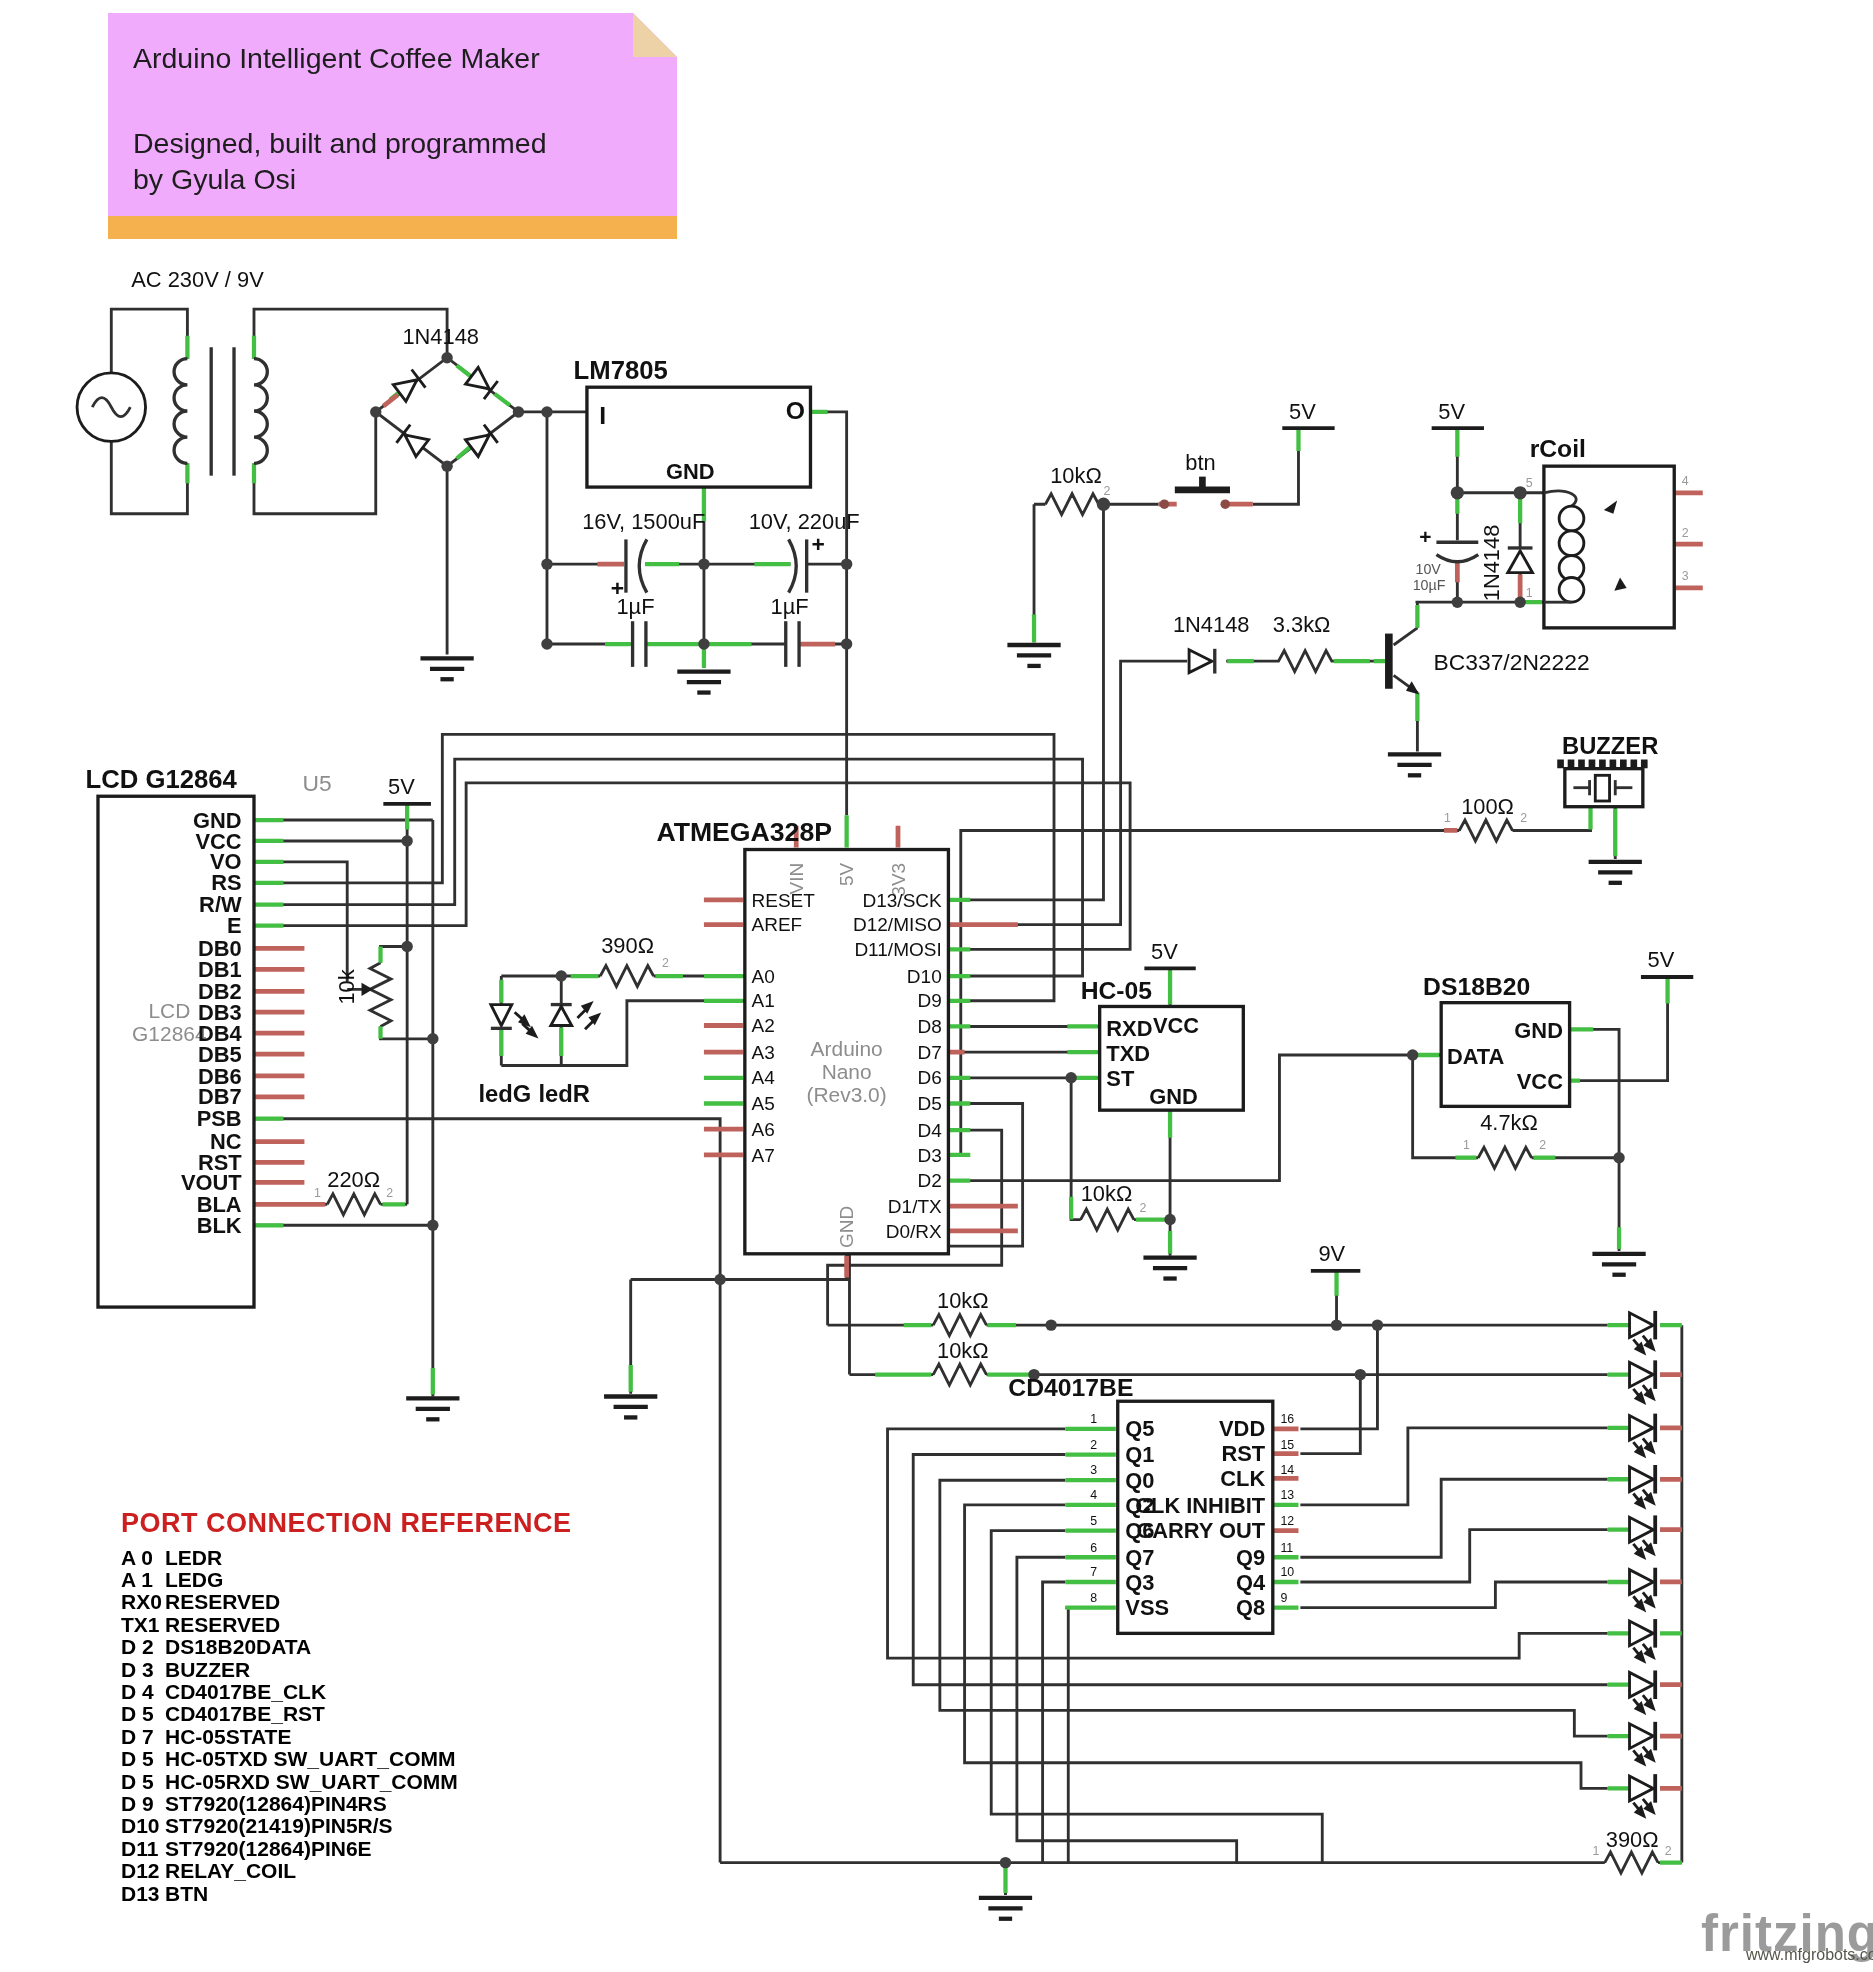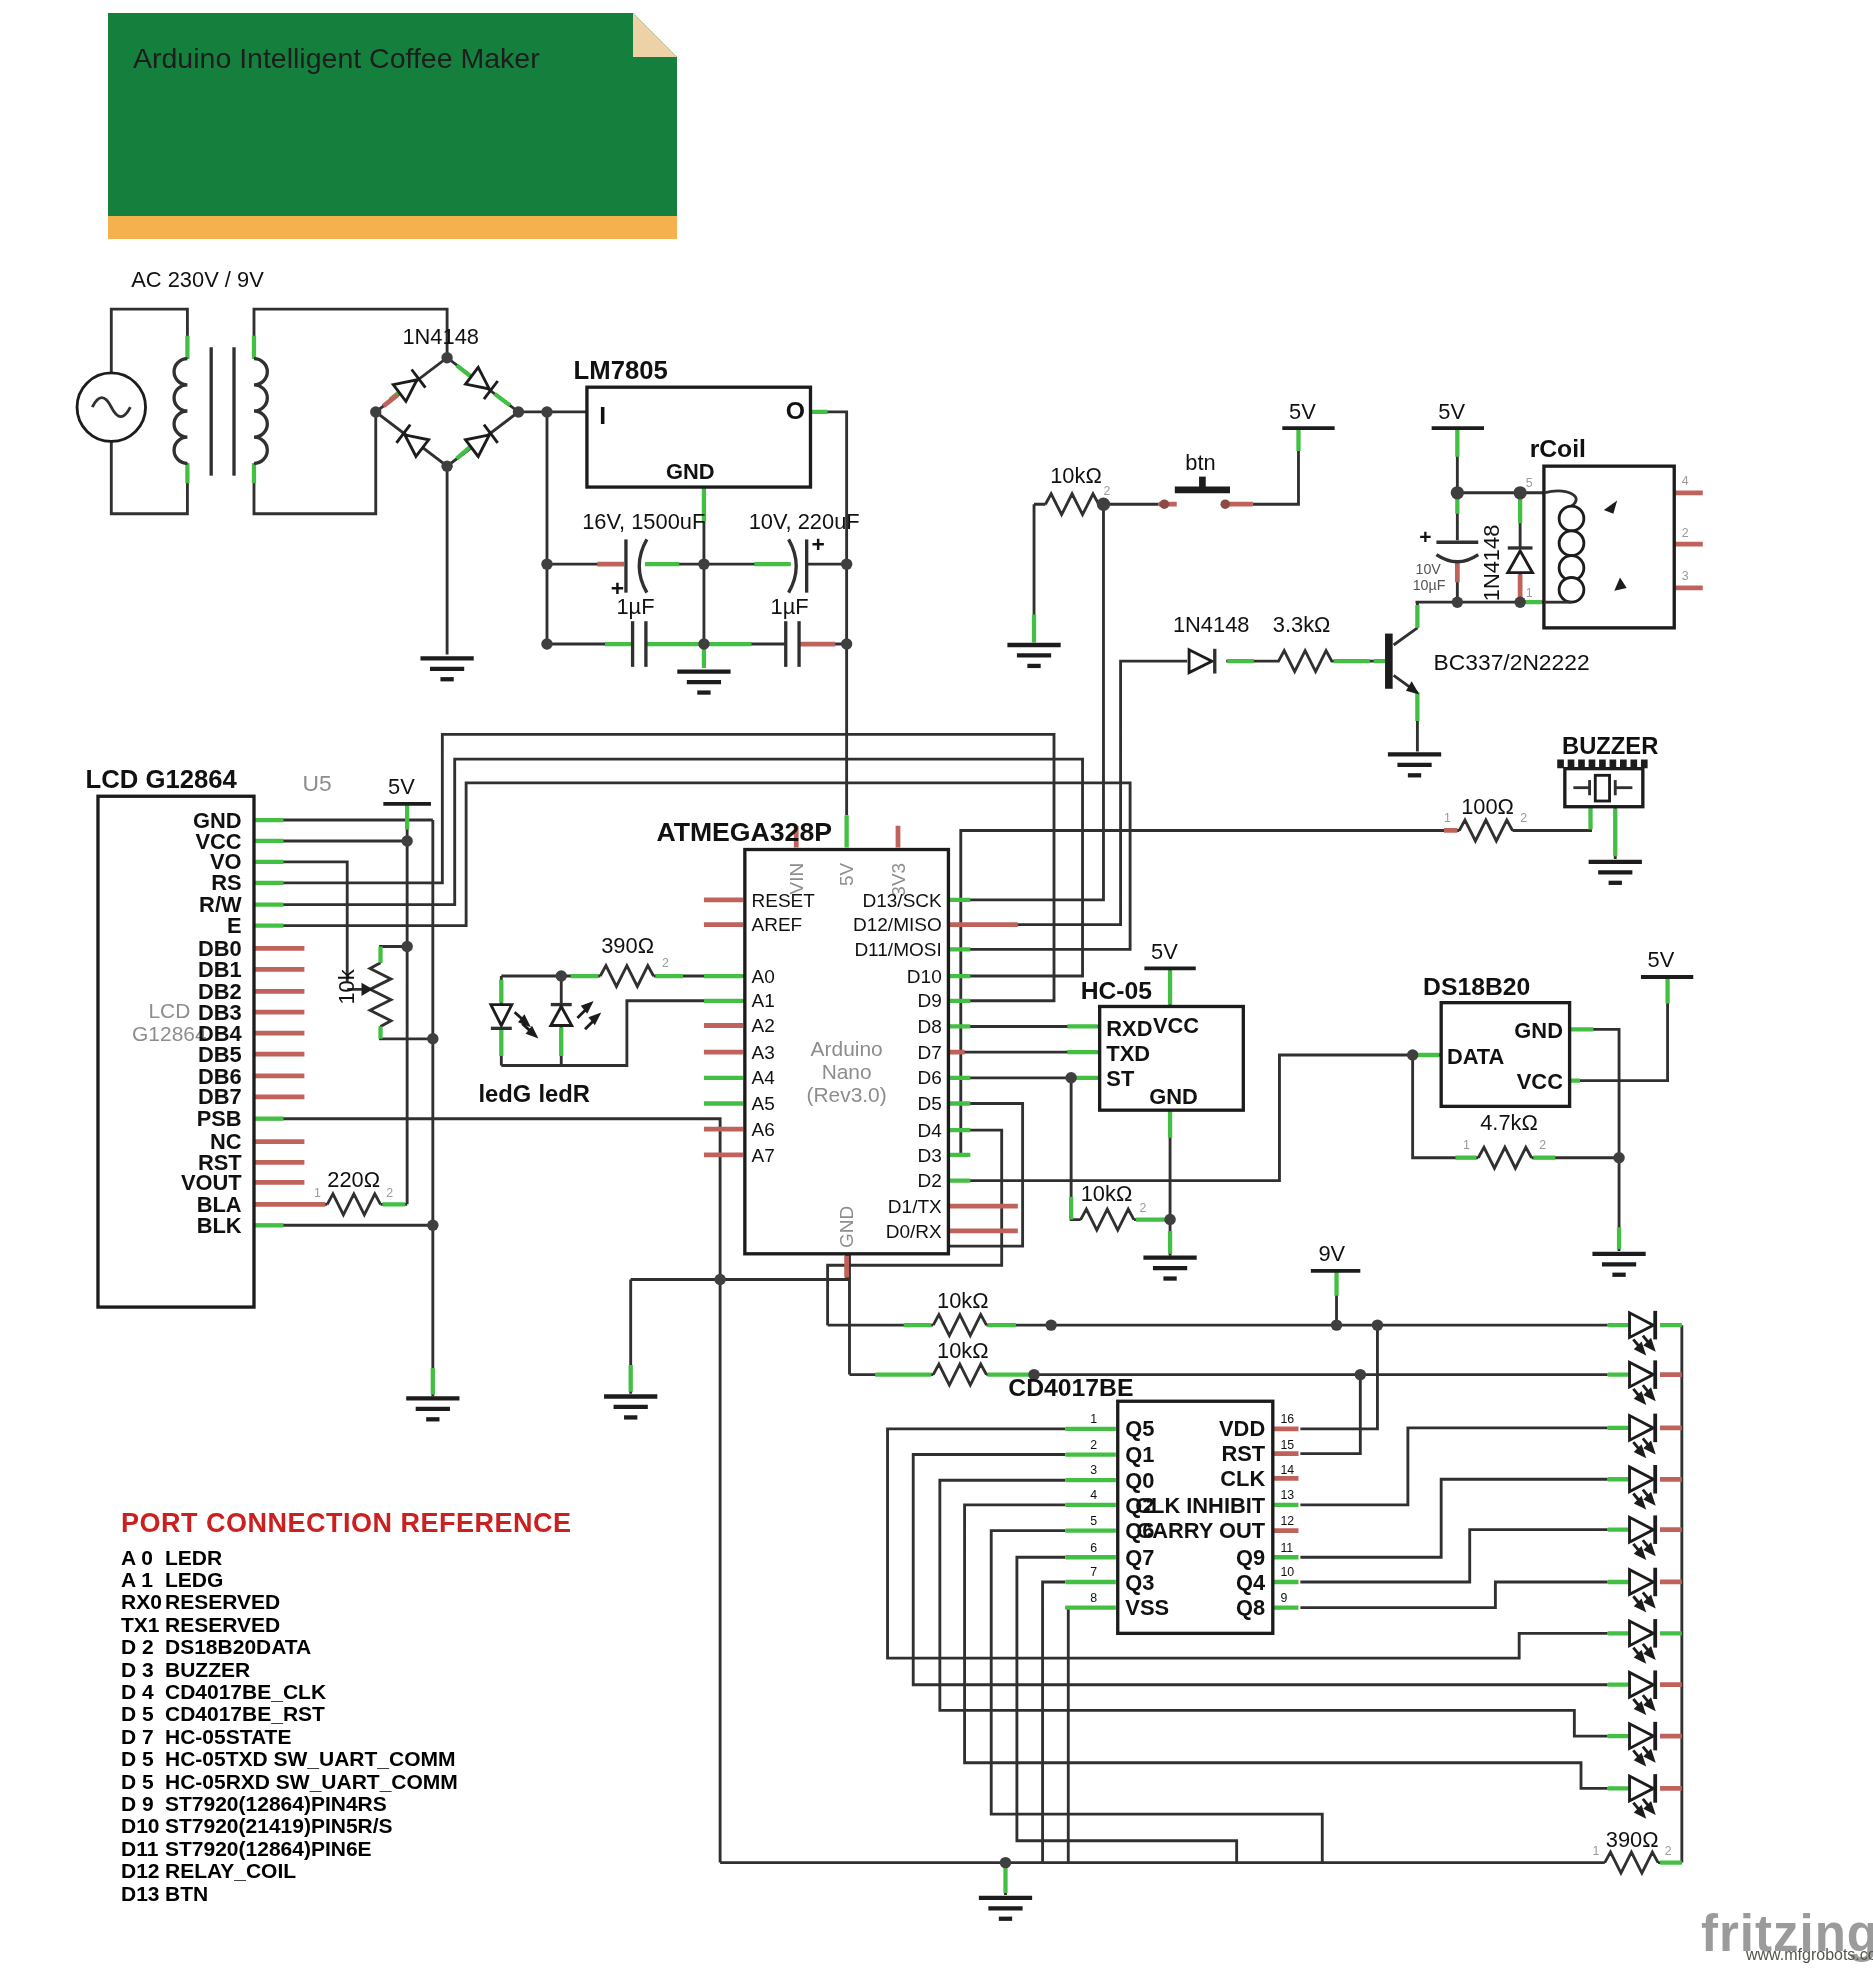--- a/index.html
+++ b/index.html
@@ -13,21 +13,21 @@
   .bx{stroke:#1c1c1c;stroke-width:3.5;fill:#ffffff;}
   .sym{stroke:#1c1c1c;stroke-width:3;fill:#ffffff;}
   .j{fill:#3f3f3f;stroke:none;}
   .lbl{font-size:26px;font-weight:bold;}
   .val{font-size:23px;}
   .pin{font-size:23px;font-weight:bold;}
   .gpin{font-size:20px;fill:#8d8d8d;}
   .ctr{font-size:22px;fill:#8d8d8d;}
   .tiny{font-size:13px;fill:#9a9a9a;}
   .rail{stroke:#1c1c1c;stroke-width:4;}
-  .note{position:absolute;left:108px;top:13.3px;width:569px;height:226px;background:#15803d;}
+  .note{position:absolute;left:108px;top:13.3px;width:569px;height:226px;background:#f0abfc;}
   .note .fold{position:absolute;right:0;top:0;width:0;height:0;
     border-left:44px solid transparent;border-top:44px solid #ffffff;}
   .note .fold2{position:absolute;right:0;top:0;width:0;height:0;
     border-right:44px solid transparent;border-bottom:44px solid #ecd2a6;}
   .note .bar{position:absolute;left:0;bottom:0;width:100%;height:23px;background:#f5b14e;}
   .note .t1{position:absolute;left:25px;top:28.5px;font-size:28.5px;color:#1d1d1d;}
   .note .t2{position:absolute;left:25px;top:112px;font-size:28.5px;color:#1d1d1d;width:514px;line-height:36px;}
   .portref{position:absolute;left:121px;top:1508px;}
   .portref .title{font-size:27px;font-weight:bold;color:#cc2020;letter-spacing:0.5px;margin-bottom:7.6px;}
   .portref .row{font-size:21px;font-weight:bold;color:#000000;line-height:22.4px;white-space:nowrap;}
@@ -541,20 +541,24 @@
   <use href="#gndsym" x="1702" y="1318"></use>
   <use href="#gndsym" x="1057" y="1995"></use>
 </g>
 </svg>
 
 <div class="note">
   <div class="fold"></div>
   <div class="fold2"></div>
   <div class="bar"></div>
   <div class="t1">Arduino Intelligent Coffee Maker</div>
+  <div class="t2">
+    <span>Designed, built and programmed</span><br>
+    <span>by Gyula Osi</span>
+  </div>
 </div>
 
 <div class="portref">
   <div class="title">PORT CONNECTION REFERENCE</div>
   <div class="row"><span class="p">A  0</span><span>LEDR</span></div>
   <div class="row"><span class="p">A  1</span><span>LEDG</span></div>
   <div class="row"><span class="p">RX0</span><span>RESERVED</span></div>
   <div class="row"><span class="p">TX1</span><span>RESERVED</span></div>
   <div class="row"><span class="p">D  2</span><span>DS18B20DATA</span></div>
   <div class="row"><span class="p">D  3</span><span>BUZZER</span></div>

